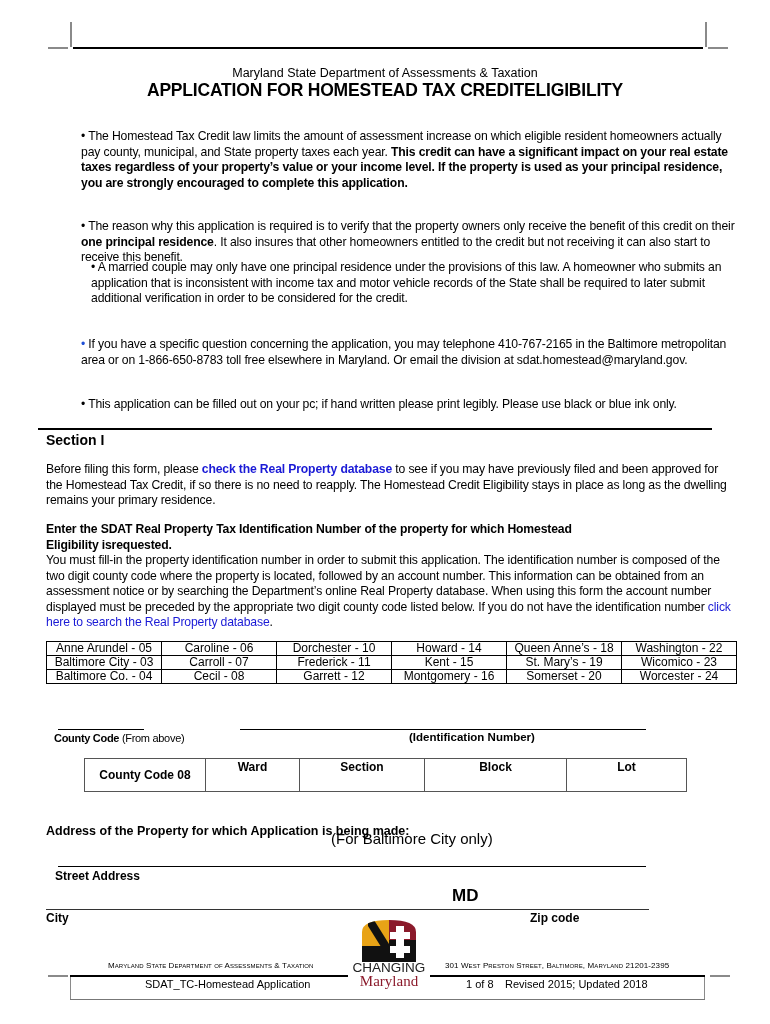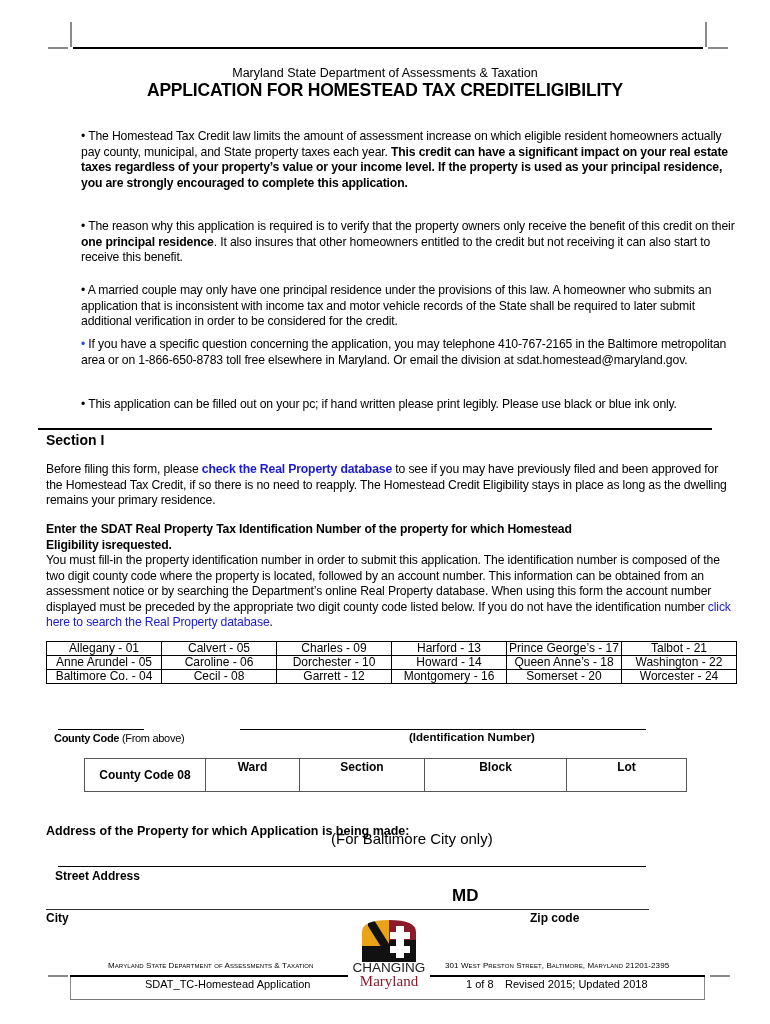--- a/index.html
+++ b/index.html
@@ -69,21 +69,21 @@
 
 <div class="subtitle">Maryland State Department of Assessments &amp; Taxation</div>
 <div class="title">APPLICATION FOR HOMESTEAD TAX CREDITELIGIBILITY</div>
 
 <div class="para" style="top:129px;">
   <span>• The Homestead Tax Credit law limits the amount of assessment increase on which eligible resident homeowners actually pay county, municipal, and State property taxes each year. </span><b>This credit can have a significant impact on your real estate taxes regardless of your property’s value or your income level. If the property is used as your  principal residence, you are strongly encouraged to complete this application.</b>
 </div>
 <div class="para" style="top:219px;">
   <span>• The reason why this application is required is to verify that the property owners only receive the benefit of this credit on  their </span><b>one principal residence</b><span>. It also insures that other homeowners entitled to the credit but not receiving it can also start to receive this benefit.</span>
 </div>
-<div class="para" style="top:283px;">
+<div class="para" style="top:260px;margin-left:10px;">
   <span>• A married couple may only have one principal residence under the provisions of this law. A homeowner who submits an  application that is inconsistent with income tax and motor vehicle records of the State shall be required to later submit  additional verification in order to be considered for the credit.</span>
 </div>
 <div class="para" style="top:337px;">
   <span class="blue-dot">•</span><span> If you have a specific question concerning the application, you may telephone 410-767-2165 in the Baltimore  metropolitan area or on 1-866-650-8783 toll free elsewhere in Maryland. Or email the division at sdat.homestead@maryland.gov.</span>
 </div>
 <div class="para" style="top:397px; width:680px;">
   <span>• This application can be filled out on your pc; if hand written please print legibly. Please use black or blue ink only.</span>
 </div>
 
 <div class="section-rule"></div>
@@ -95,35 +95,35 @@
 
 <div class="body2" style="top:522px; width:560px; font-weight:bold;">
   <span>Enter the SDAT Real Property Tax Identification Number of the property for which Homestead Eligibility isrequested.</span>
 </div>
 <div class="body2" style="top:553px;">
   <span>You must fill-in the property identification number in order to submit this application. The identification number is composed of the two digit county code where the property is located, followed by an account number.  This information can be obtained from an assessment notice or by searching the Department’s online Real Property database. When using this form the account number displayed must be preceded by the appropriate two digit county code listed below.  If you do not have the identification number </span><span class="link">click here to search the Real Property database</span><span>.</span>
 </div>
 
 <table class="counties">
   <tbody>
-      <tr>
-    <td>Allegany - 01</td>
-    <td>Calvert - 05</td>
-    <td>Charles - 09</td>
-    <td>Harford - 13</td>
-    <td>Prince George’s - 17</td>
-    <td>Talbot - 21</td>
-  </tr>
   <tr>
     <td>Anne Arundel - 05</td>
     <td>Caroline - 06</td>
     <td>Dorchester - 10</td>
     <td>Howard - 14</td>
     <td>Queen Anne’s - 18</td>
     <td>Washington - 22</td>
+  </tr>
+  <tr>
+    <td>Baltimore City - 03</td>
+    <td>Carroll - 07</td>
+    <td>Frederick - 11</td>
+    <td>Kent - 15</td>
+    <td>St. Mary’s - 19</td>
+    <td>Wicomico - 23</td>
   </tr>
   <tr>
     <td>Baltimore Co. - 04</td>
     <td>Cecil - 08</td>
     <td>Garrett - 12</td>
     <td>Montgomery - 16</td>
     <td>Somerset - 20</td>
     <td>Worcester - 24</td>
   </tr>
 </tbody>

